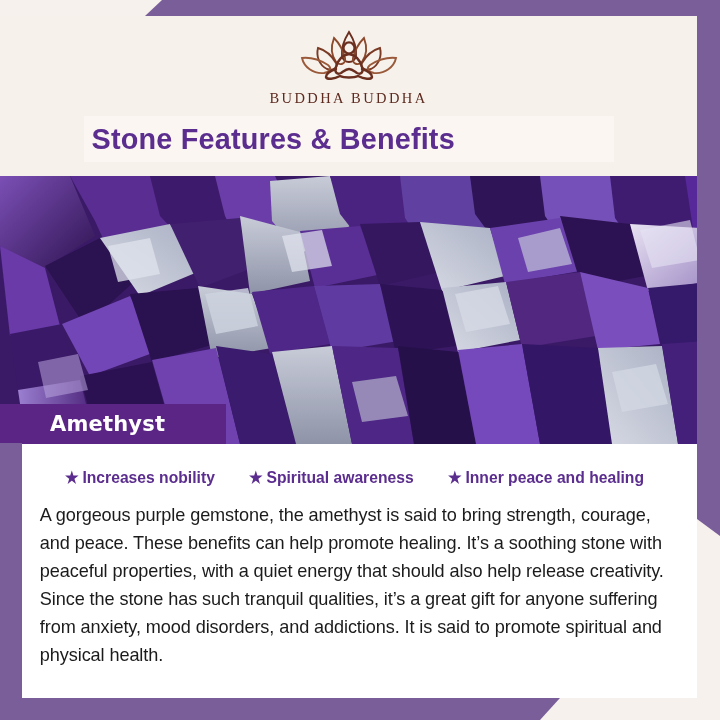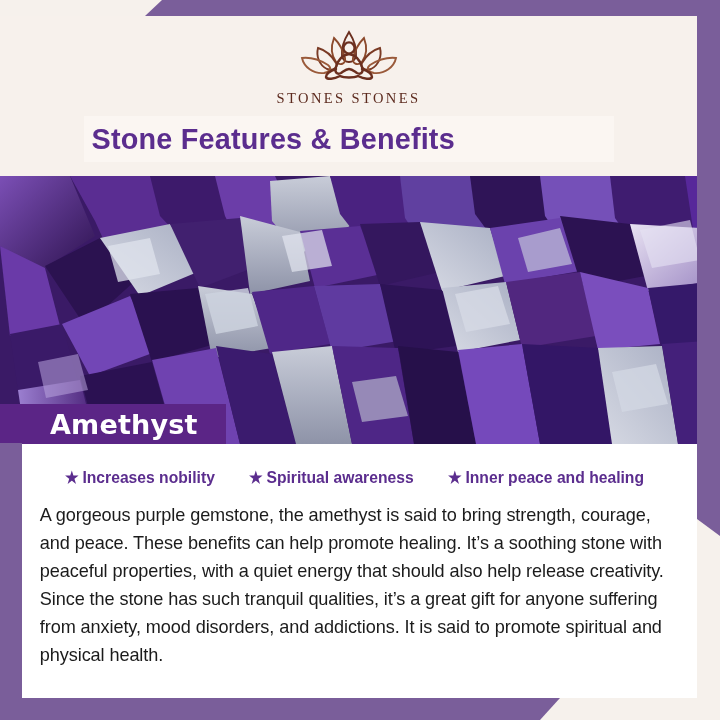--- a/index.html
+++ b/index.html
@@ -73,21 +73,21 @@
   }
   .photo svg{ display:block; width:720px; height:268px; }
 
   .stone-label{
     position:absolute; left:0; top:404px; width:226px; height:40px;
     background:#5b2586;
     display:flex; align-items:center;
     z-index:5;
   }
   .stone-label span{
-    color:#ffffff; font-size:27px; font-weight:700;
+    color:#ffffff; font-size:21px; font-weight:700;
     font-family:"DejaVu Sans", sans-serif;
     letter-spacing:.2px; padding-left:50px;
   }
 
   
   .content{
     position:absolute; top:444px; left:22px; right:23px; bottom:22px;
     background:#ffffff;
     z-index:5;
   }
@@ -138,21 +138,21 @@
           <path d="M122 34 C120 43, 111 50, 100 49 C94 48, 92 44, 96 41 C104 36, 113 33, 122 34 Z" stroke="#9a5a3a"></path>
         </g>
         <g fill="none" stroke="#6b2f1f" stroke-width="2.4" stroke-linecap="round" stroke-linejoin="round">
           <circle cx="75" cy="24" r="5.6"></circle>
           <path d="M75 30 C69 31, 64 36, 62 43 C60 48, 63 51, 67 49 C70 47, 72 45, 75 45 C78 45, 80 47, 83 49 C87 51, 90 48, 88 43 C86 36, 81 31, 75 30 Z"></path>
           <path d="M62 45 C56 47, 52 50, 52 53 C53 56, 60 55, 66 52"></path>
           <path d="M88 45 C94 47, 98 50, 98 53 C97 56, 90 55, 84 52"></path>
           <path d="M66 52 C70 54, 80 54, 84 52"></path>
         </g>
       </svg>
-      <div class="logo-text">STONES STONES</div>
+      <div class="logo-text">BUDDHA BUDDHA</div>
     </div>
 
     <div class="title-band">
       <h1>Stone Features &amp; Benefits</h1>
     </div>
   </div>
 
   <div class="photo">
     <svg viewBox="0 0 720 268" preserveAspectRatio="none">
       <defs>

